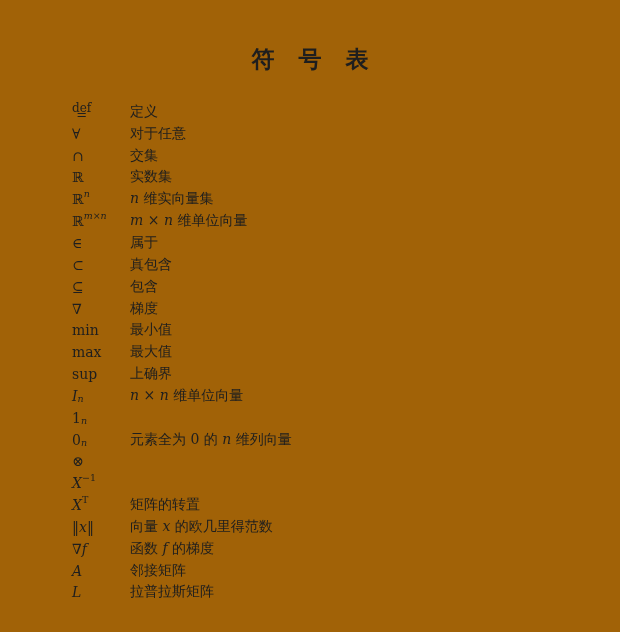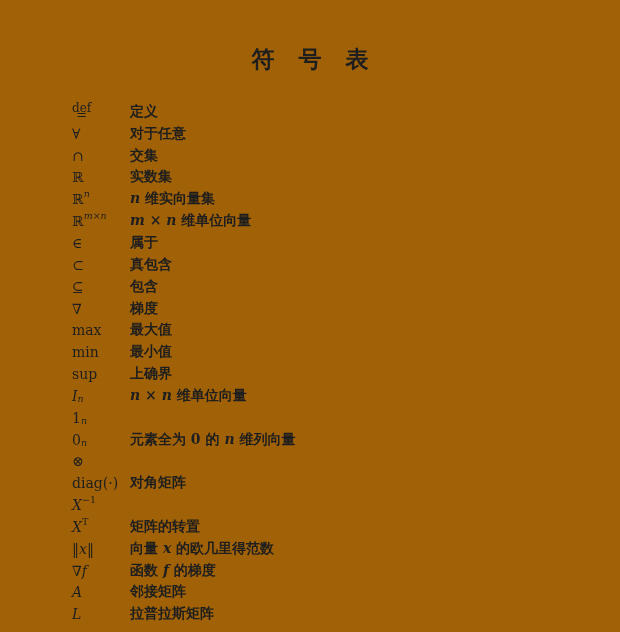--- a/index.html
+++ b/index.html
@@ -38,21 +38,21 @@
     align-items:center;
     font-size:14px;
     white-space:nowrap;
   }
   .sym{
     width:58px;
     flex:none;
     display:inline-flex;
     align-items:center;
   }
-  .def{white-space:nowrap;font-weight:bold;}
+  .def{white-space:nowrap;}
   .it{font-style:italic;}
   .cal{font-style:italic;}
   .sup{font-size:9.5px;position:relative;top:-5px;line-height:0;}
   .sub{font-size:9.5px;position:relative;top:3.5px;line-height:0;}
   .stack{
     display:inline-flex;
     flex-direction:column;
     align-items:center;
     line-height:1;
   }
@@ -125,29 +125,29 @@
         <span class="def"><span>包含</span></span>
       </div>
       <div class="row">
         <span class="sym">
           <span>∇</span>
         </span>
         <span class="def"><span>梯度</span></span>
       </div>
       <div class="row">
         <span class="sym">
+          <span>min</span>
+        </span>
+        <span class="def"><span>最小值</span></span>
+      </div>
+      <div class="row">
+        <span class="sym">
           <span>max</span>
         </span>
         <span class="def"><span>最大值</span></span>
-      </div>
-      <div class="row">
-        <span class="sym">
-          <span>min</span>
-        </span>
-        <span class="def"><span>最小值</span></span>
       </div>
       <div class="row">
         <span class="sym">
           <span>sup</span>
         </span>
         <span class="def"><span>上确界</span></span>
       </div>
       <div class="row">
         <span class="sym">
           <span class="it">I</span>
@@ -165,26 +165,20 @@
         <span class="sym">
           <span>0</span>
           <span class="sub it">n</span>
         </span>
         <span class="def"><span>元素全为 0 的 </span><span class="it">n</span><span> 维列向量</span></span>
       </div>
       <div class="row">
         <span class="sym">
           <span>⊗</span>
         </span>
-      </div>
-      <div class="row">
-        <span class="sym">
-          <span>diag(·)</span>
-        </span>
-        <span class="def"><span>对角矩阵</span></span>
       </div>
       <div class="row">
         <span class="sym">
           <span class="it">X</span>
           <span class="sup">−1</span>
         </span>
       </div>
       <div class="row">
         <span class="sym">
           <span class="it">X</span>

